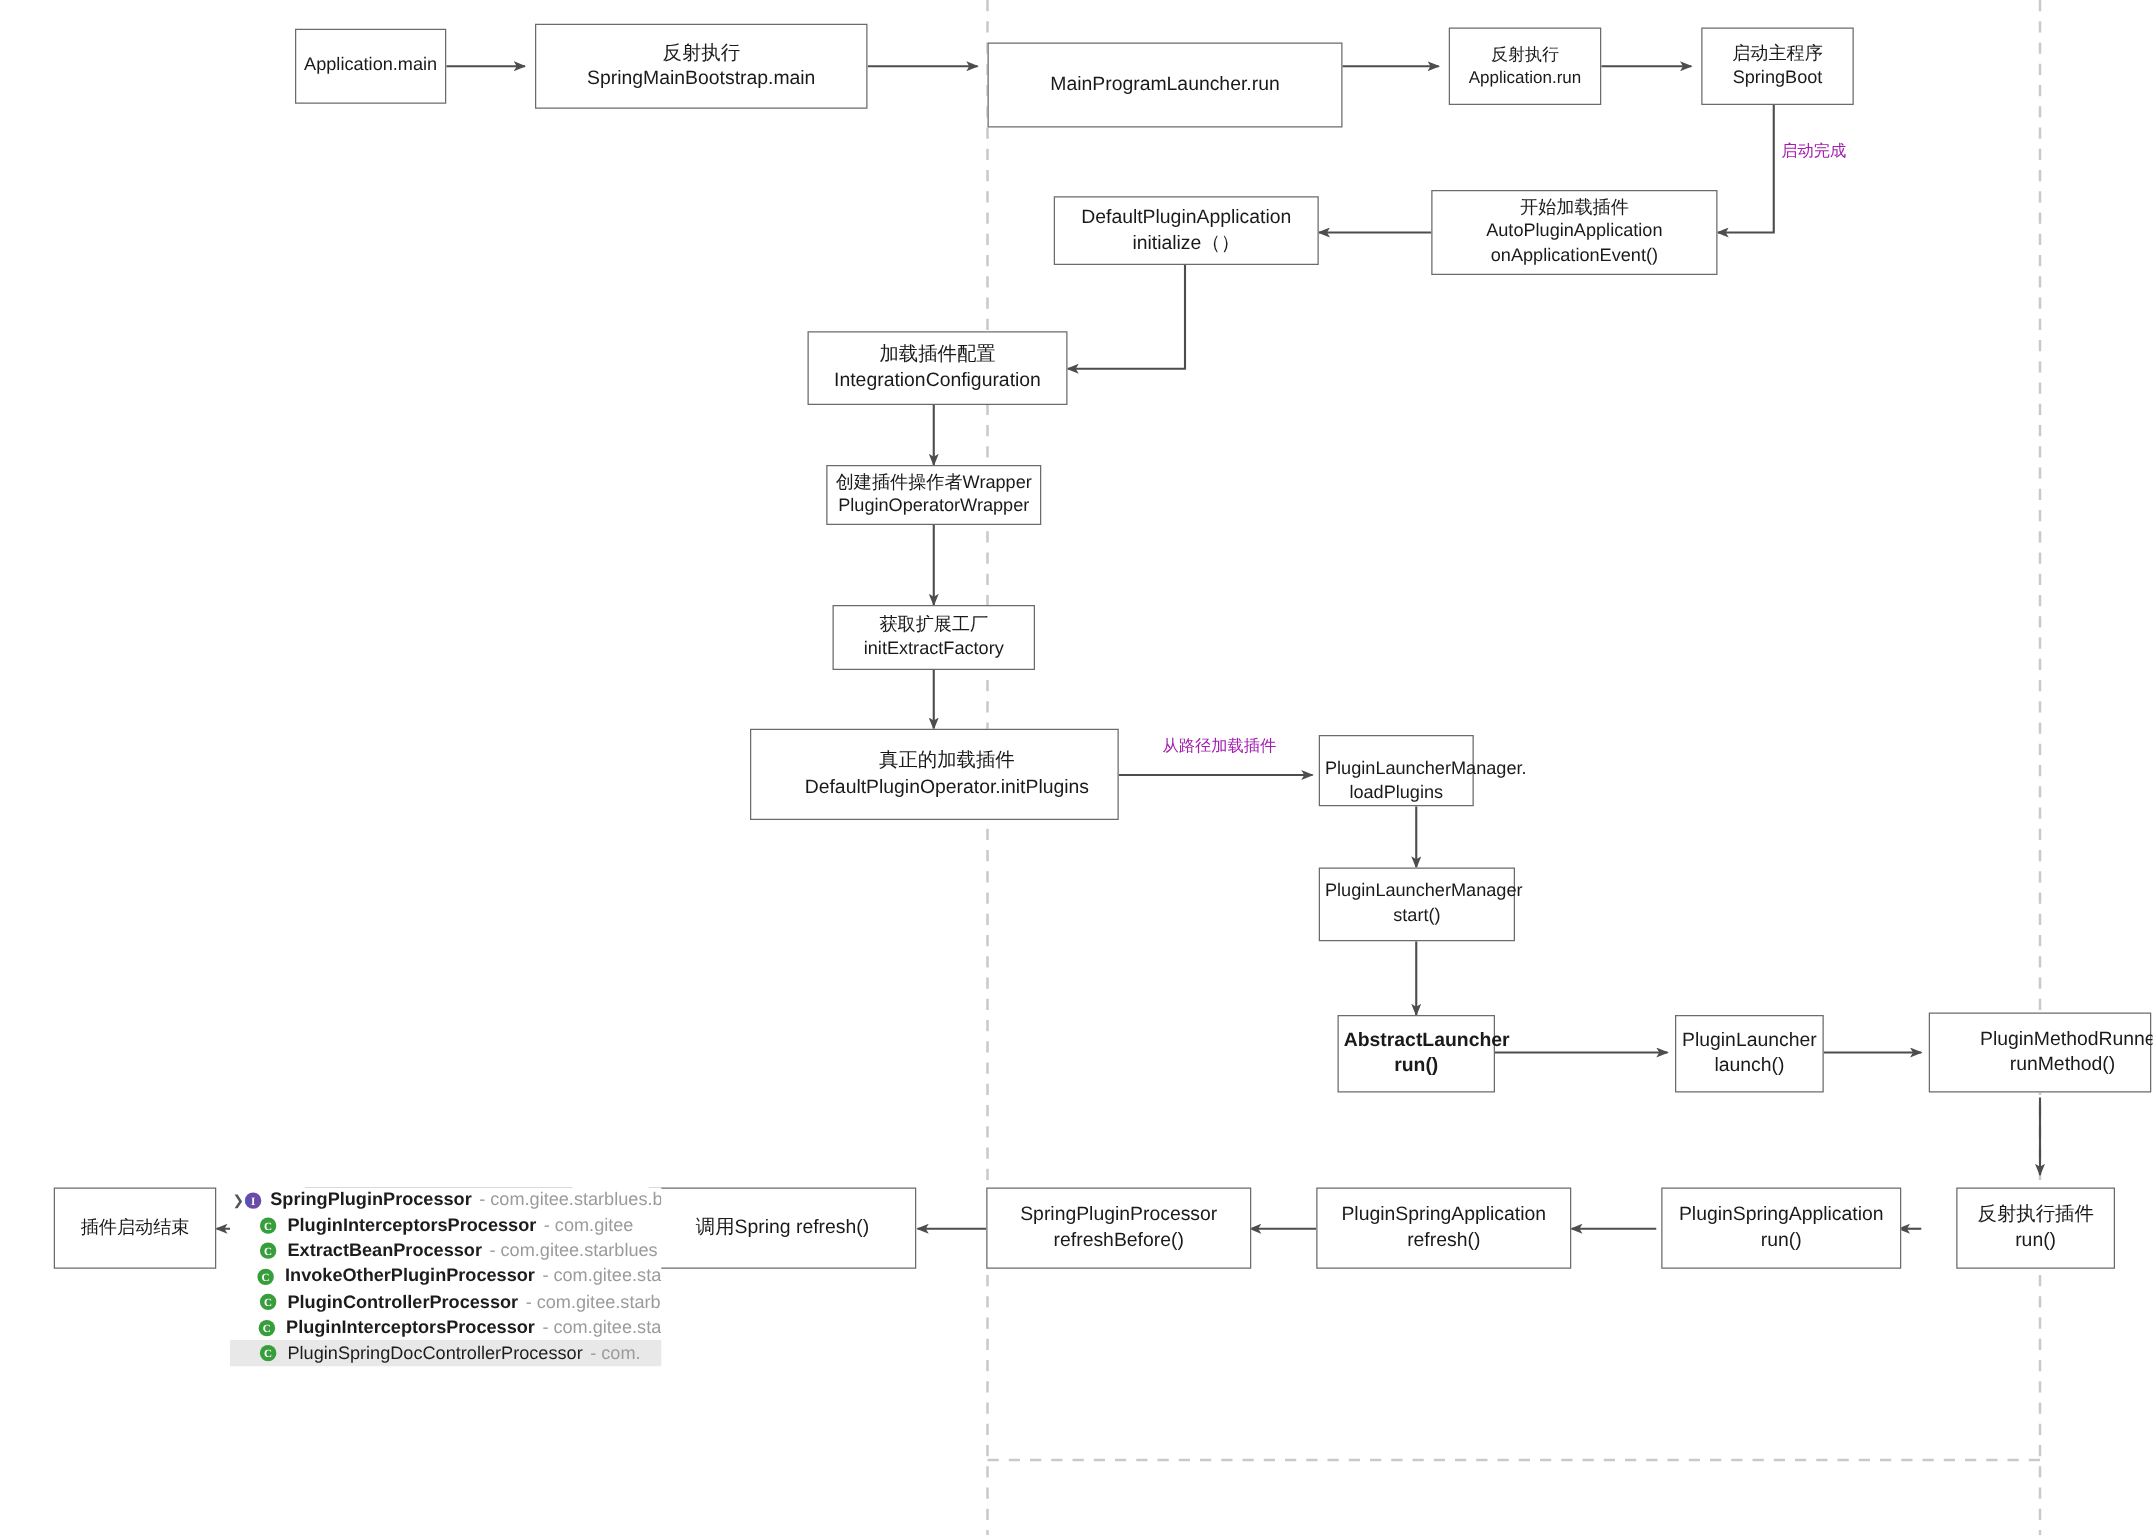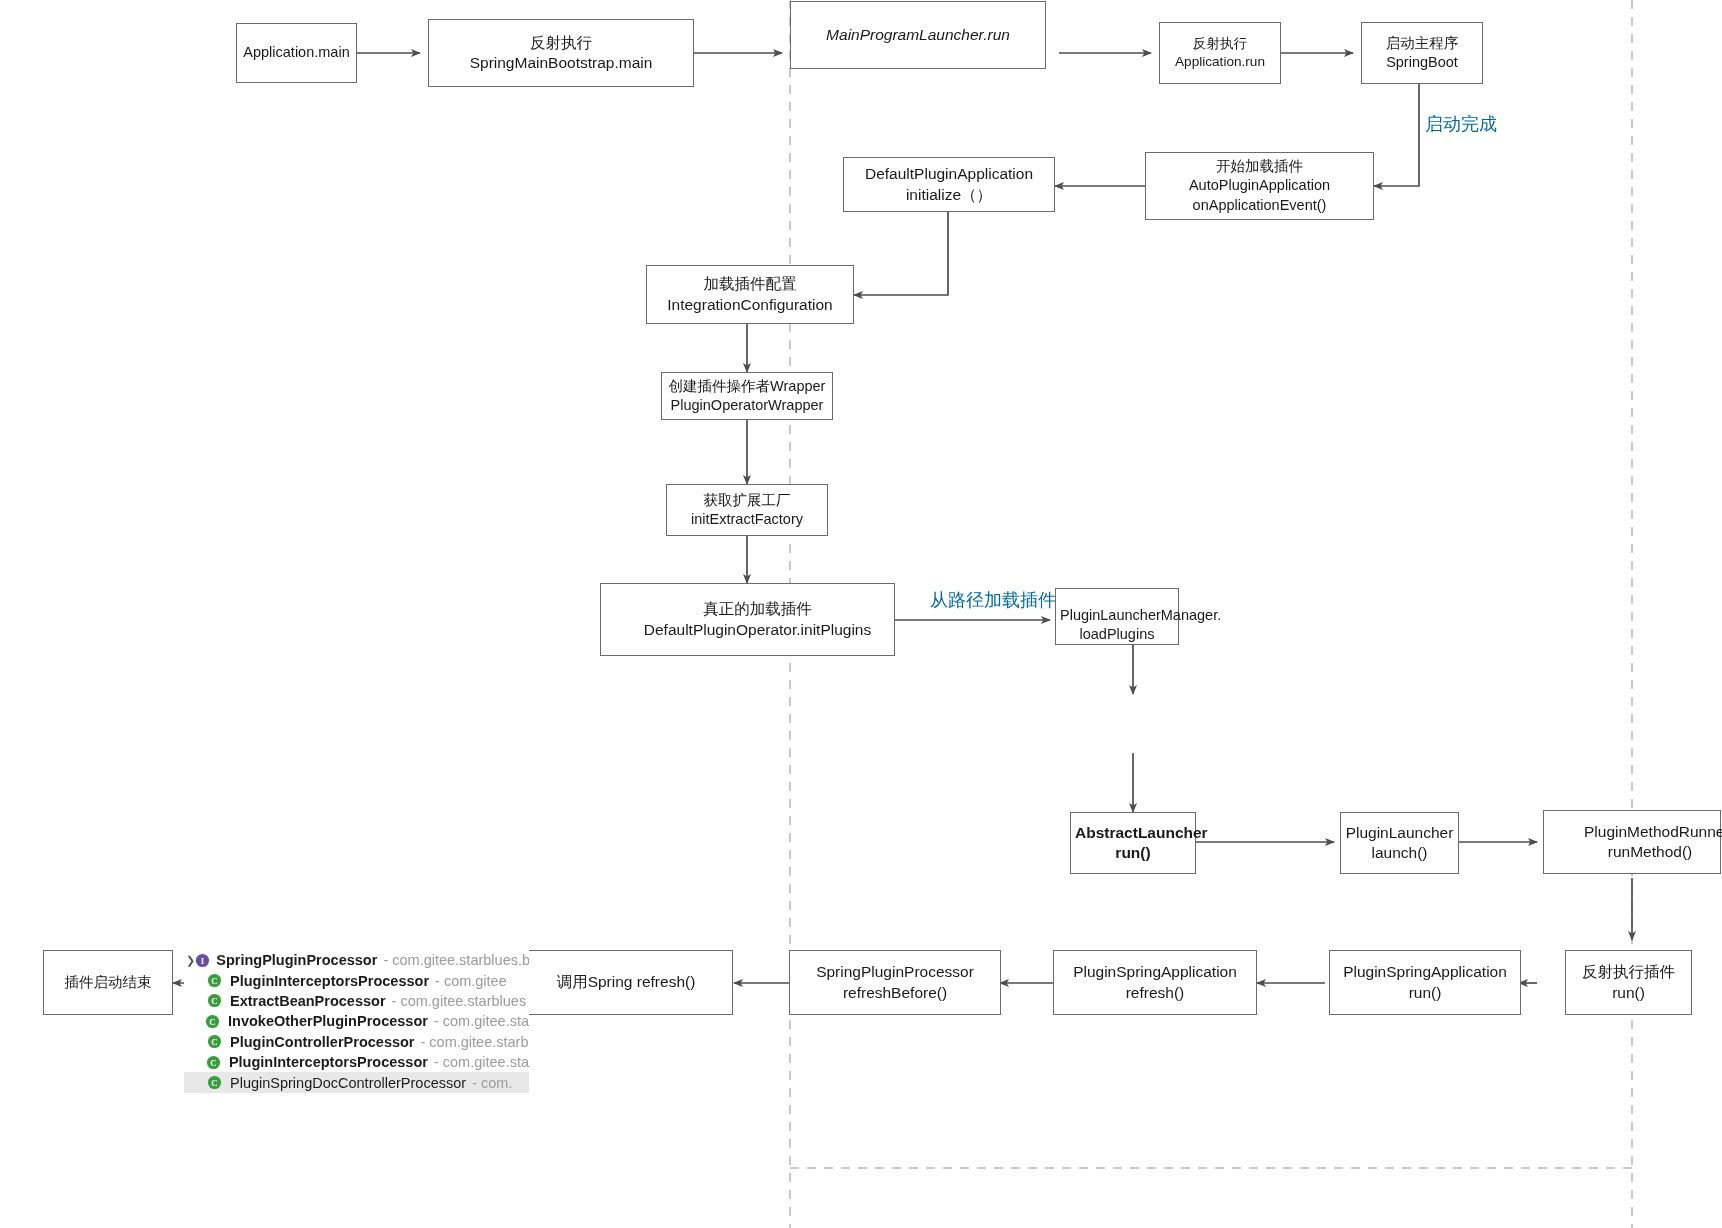--- a/index.html
+++ b/index.html
@@ -28,22 +28,22 @@
     z-index:3;
   }
   .node .txt{display:block;width:100%;padding:0 4px;box-sizing:border-box;}
 
   .fs15{font-size:15.5px;}
   .fs14{font-size:14.5px;}
   .fs13{font-size:13.6px;}
 
   .edge-label{
     position:absolute;
-    font-size:18px;
-    color:#0369a1;
+    font-size:13px;
+    color:#a21caf;
     white-space:nowrap;
     z-index:4;
     background:transparent;
   }
 
   
   #tree{
     position:absolute;
     left:184px;top:950px;
     width:345px;
@@ -126,21 +126,21 @@
 
   <div class="node fs14" style="left:236px;top:23px;width:121px;height:60px;">
     <span class="txt">Application.main</span>
   </div>
 
   <div class="node fs15" style="left:428px;top:19px;width:266px;height:68px;">
     <span class="txt">反射执行
 SpringMainBootstrap.main</span>
   </div>
 
-  <div class="node fs15" style="left:790px;top:1px;width:256px;height:68px;font-style:italic;">
+  <div class="node fs15" style="left:790px;top:34px;width:284px;height:68px;">
     <span class="txt">MainProgramLauncher.run</span>
   </div>
 
   <div class="node fs13" style="left:1159px;top:22px;width:122px;height:62px;">
     <span class="txt">反射执行
 Application.run</span>
   </div>
 
   <div class="node fs14" style="left:1361px;top:22px;width:122px;height:62px;">
     <span class="txt">启动主程序
@@ -180,20 +180,24 @@
 DefaultPluginOperator.initPlugins</span>
   </div>
 
   <div class="edge-label" style="left:930px;top:588px;">从路径加载插件</div>
 
   <div class="node fs14" style="left:1055px;top:588px;width:124px;height:57px;align-items:flex-end;">
     <span class="txt">PluginLauncherManager.
 loadPlugins</span>
   </div>
 
+  <div class="node fs14" style="left:1055px;top:694px;width:157px;height:59px;">
+    <span class="txt">PluginLauncherManager
+start()</span>
+  </div>
 
   <div class="node fs15" style="left:1070px;top:812px;width:126px;height:62px;font-weight:bold;">
     <span class="txt">AbstractLauncher
 run()</span>
   </div>
 
   <div class="node fs15" style="left:1340px;top:812px;width:119px;height:62px;">
     <span class="txt">PluginLauncher
 launch()</span>
   </div>

